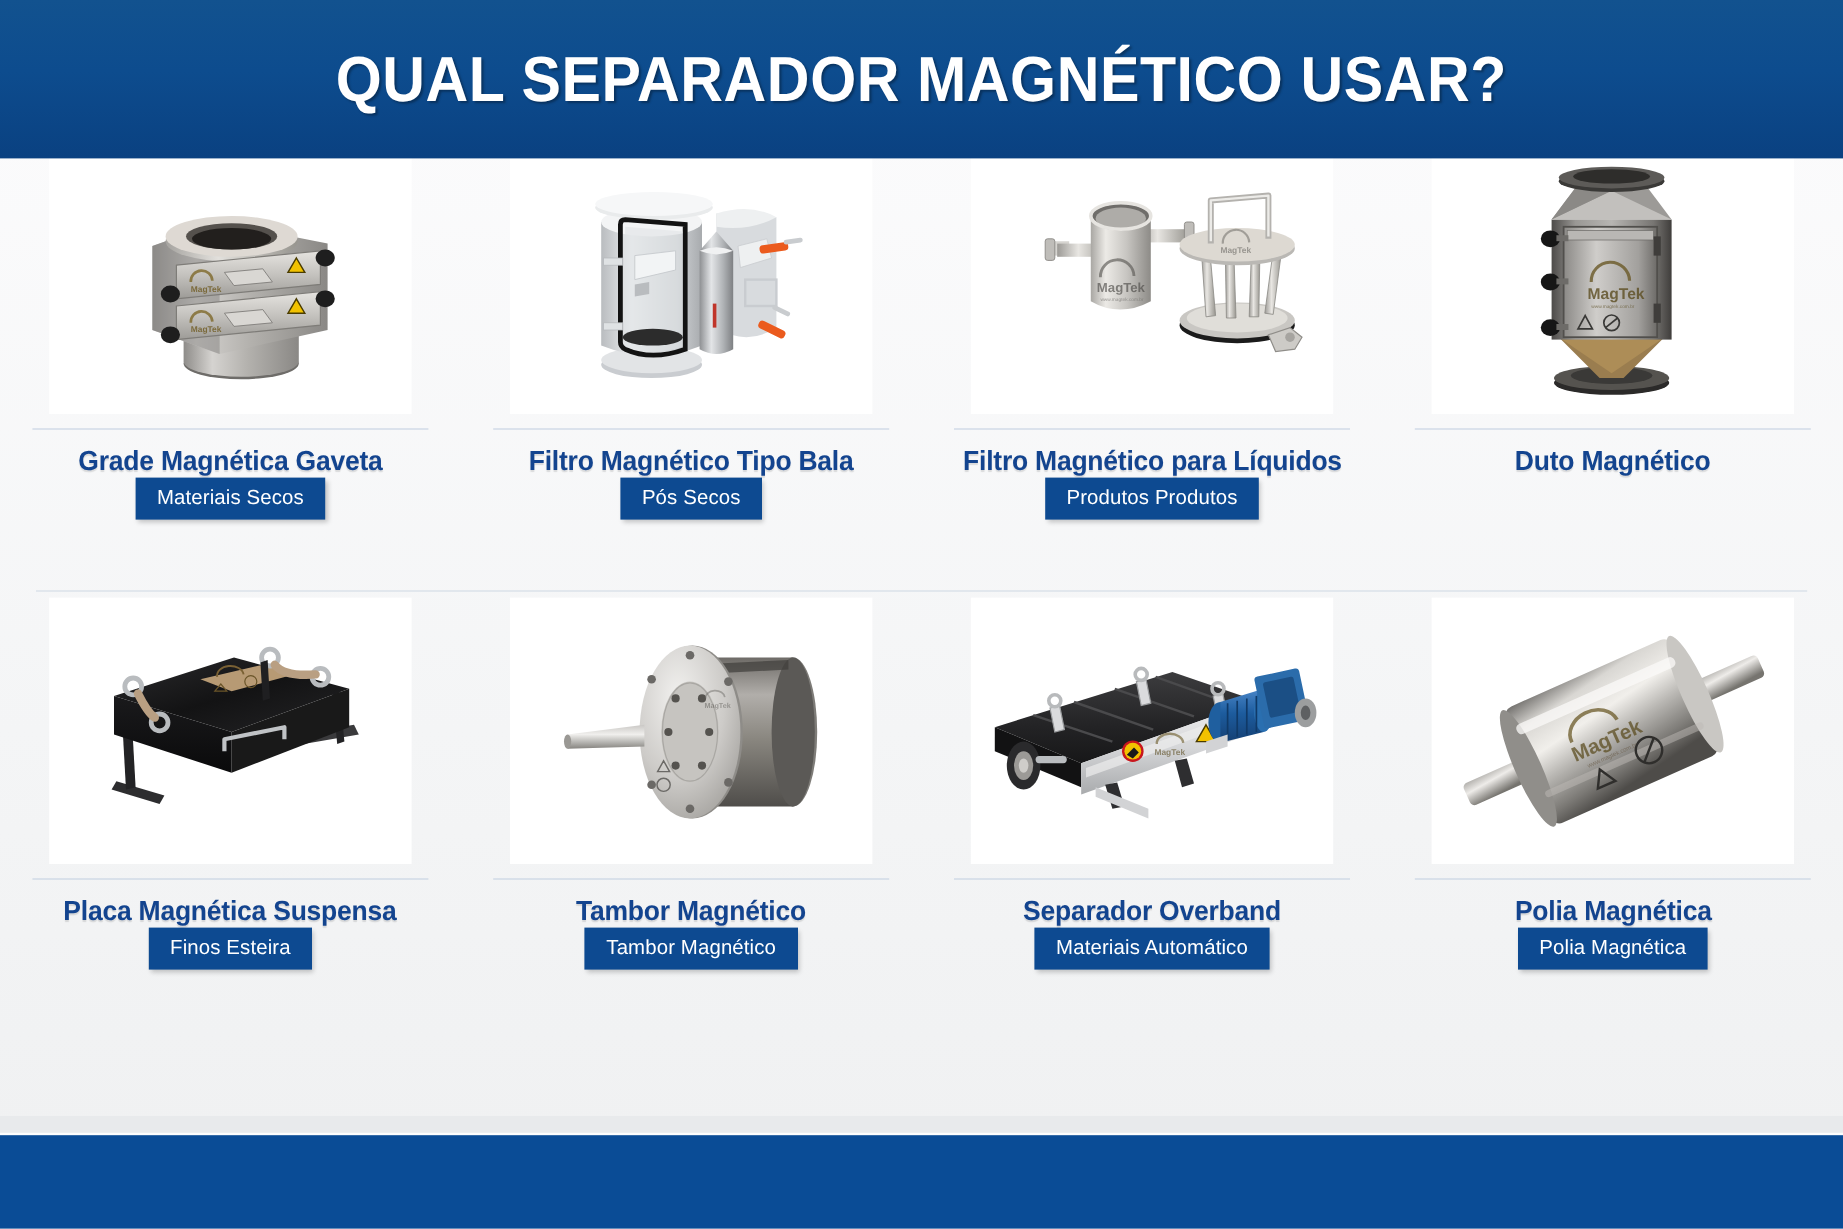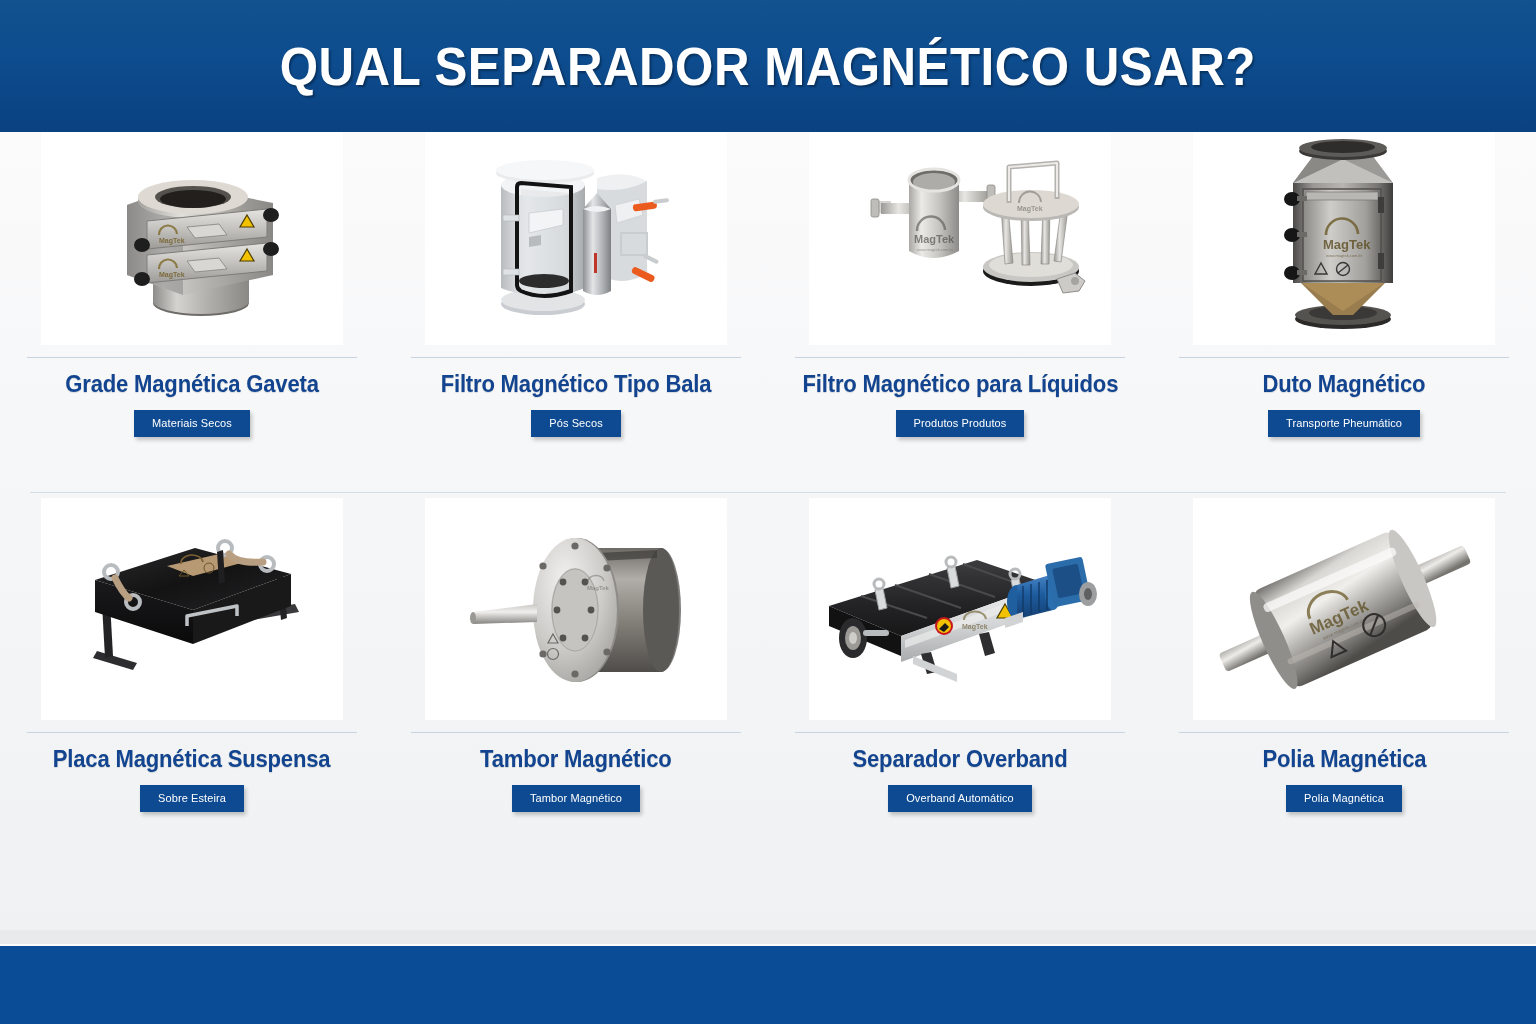--- a/index.html
+++ b/index.html
@@ -88,24 +88,23 @@
     font-size: 23px;
     font-weight: bold;
     letter-spacing: -0.2px;
     white-space: nowrap;
     margin-top: 13px;
     transform: scaleX(0.96);
     text-shadow: 0 1px 1px rgba(0,0,0,0.12);
   }
 
   .badge {
-    margin-top: 12px;
     background: #0d4a91;
     color: #ffffff;
-    font-size: 11px;
+    font-size: 17px;
     padding: 7px 18px 8px 18px;
     white-space: nowrap;
     box-shadow: 2px 3px 4px rgba(0,0,0,0.22);
     letter-spacing: 0.1px;
   }
 
   .row-divider {
     position: absolute;
     left: 30px;
     width: 1476px;
@@ -390,21 +389,20 @@
           <ellipse cx="99" cy="76" rx="8" ry="7" fill="#161616"></ellipse>
           <rect x="104" y="73" width="10" height="5" fill="#6d6b68"></rect>
           <ellipse cx="99" cy="112" rx="8" ry="7" fill="#161616"></ellipse>
           <rect x="104" y="109" width="10" height="5" fill="#6d6b68"></rect>
           <ellipse cx="99" cy="150" rx="8" ry="7" fill="#161616"></ellipse>
           <rect x="104" y="147" width="10" height="5" fill="#6d6b68"></rect>
         </svg>
       </div>
       <div class="tile-underline"></div>
       <div class="prod-title">Duto Magnético</div>
-      <div class="badge">Transporte Pheumático</div>
     </div>
   </div>
 
   <div class="grid-row row2">
 
     <div class="cell">
       <div class="tile">
         <svg class="art" viewBox="0 0 302 222">
           <defs>
             <linearGradient id="g5top" x1="0" y1="0" x2="1" y2="1">
@@ -441,21 +439,21 @@
           <path d="M74 80 Q82 96 88 100" fill="none" stroke="#b99f82" stroke-width="7" stroke-linecap="round"></path>
           <path d="M188 56 Q196 66 222 64" fill="none" stroke="#b99f82" stroke-width="7" stroke-linecap="round"></path>
 
           <path d="M146 128 L146 118 L196 108 L196 118" fill="none" stroke="#c0c3c6" stroke-width="3.5" stroke-linejoin="round"></path>
 
           <path d="M176 54 L178 86 L184 84 L182 52 Z" fill="#1f1f21"></path>
         </svg>
       </div>
       <div class="tile-underline"></div>
       <div class="prod-title">Placa Magnética Suspensa</div>
-      <div class="badge">Sobre Esteira</div>
+      <div class="badge">Finos Esteira</div>
     </div>
 
     <div class="cell">
       <div class="tile">
         <svg class="art" viewBox="0 0 302 222">
           <defs>
             <linearGradient id="g6drum" x1="0" y1="0" x2="0" y2="1">
               <stop offset="0" stop-color="#6e6b67"></stop>
                 <stop offset="0.25" stop-color="#b1aeaa"></stop>
               <stop offset="0.55" stop-color="#89867f"></stop>
@@ -593,21 +591,21 @@
           </g>
           <rect x="240" y="62" width="38" height="44" rx="3" fill="#2b6cab" transform="rotate(-12 259 84)"></rect>
           <rect x="246" y="68" width="26" height="30" rx="2" fill="#1b4f85" transform="rotate(-12 259 83)"></rect>
           <ellipse cx="279" cy="96" rx="9" ry="12" fill="#9c9e9f"></ellipse>
           <ellipse cx="279" cy="96" rx="4" ry="6" fill="#5e6062"></ellipse>
           <path d="M196 120 L214 114 L214 124 L196 130 Z" fill="#d2d3d5"></path>
         </svg>
       </div>
       <div class="tile-underline"></div>
       <div class="prod-title">Separador Overband</div>
-      <div class="badge">Overband Automático</div>
+      <div class="badge">Materiais Automático</div>
     </div>
 
     <div class="cell">
       <div class="tile">
         <svg class="art" viewBox="0 0 302 222">
           <defs>
             <linearGradient id="g8cyl" x1="0" y1="0" x2="0.25" y2="1">
               <stop offset="0" stop-color="#6f6d6a"></stop>
                 <stop offset="0.2" stop-color="#d9d7d3"></stop>
               <stop offset="0.42" stop-color="#f1efeb"></stop>

